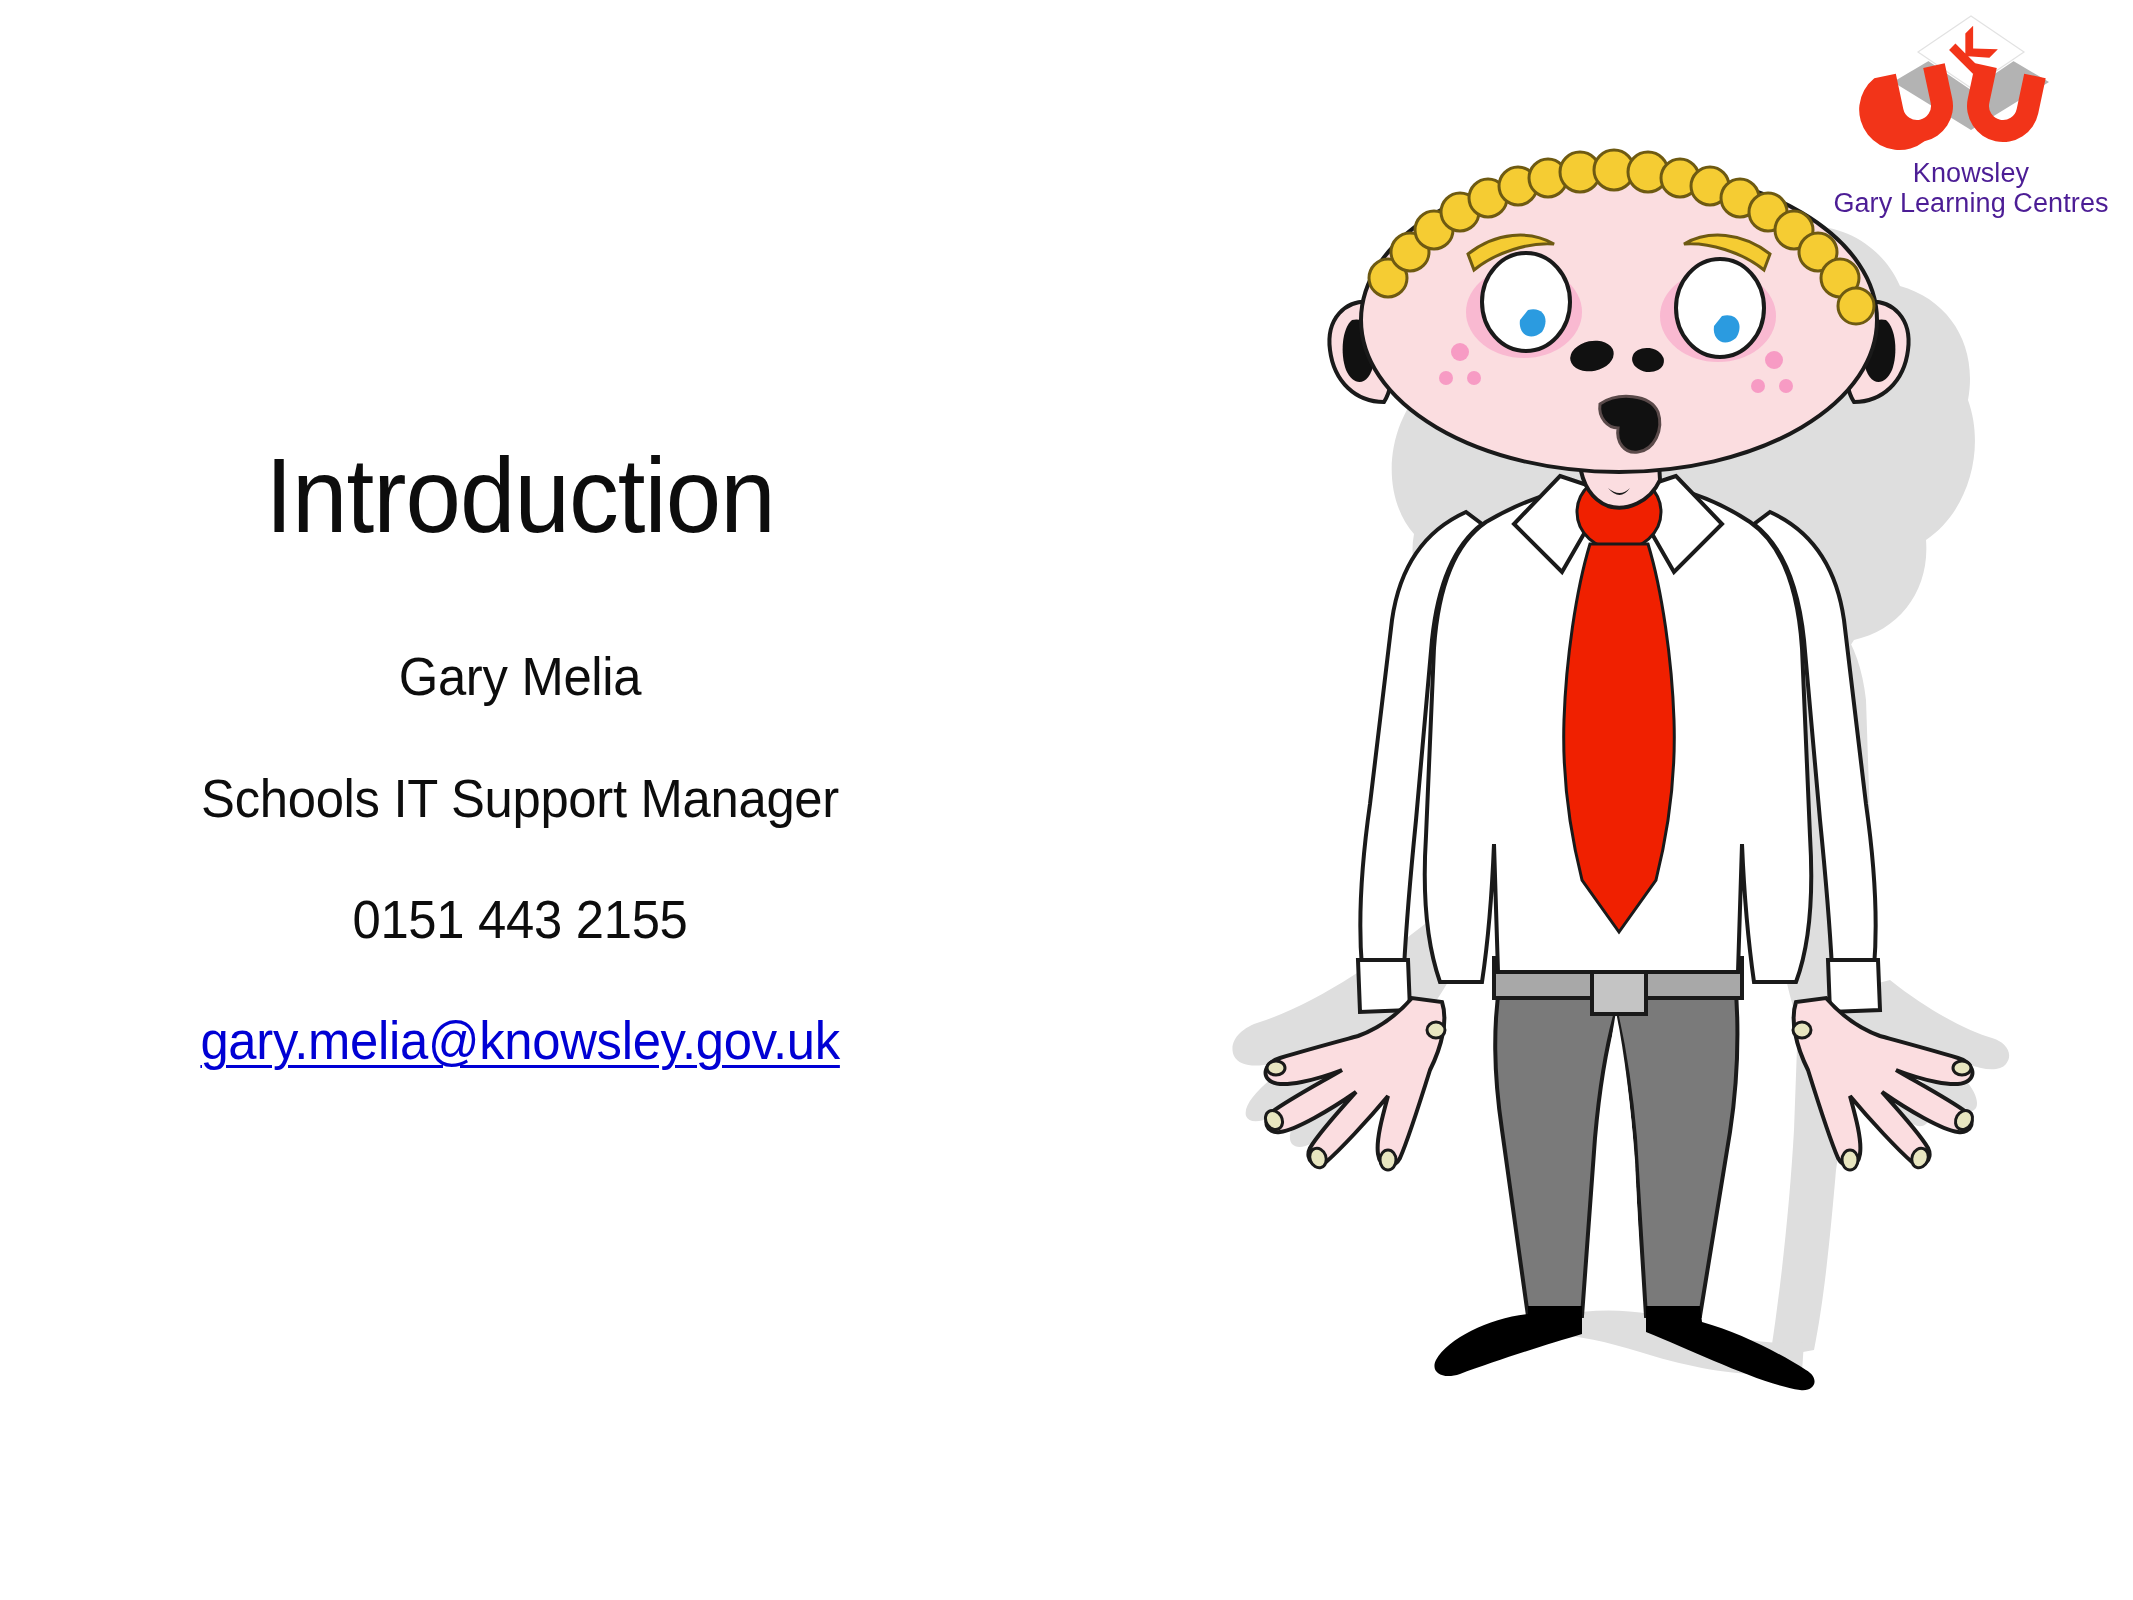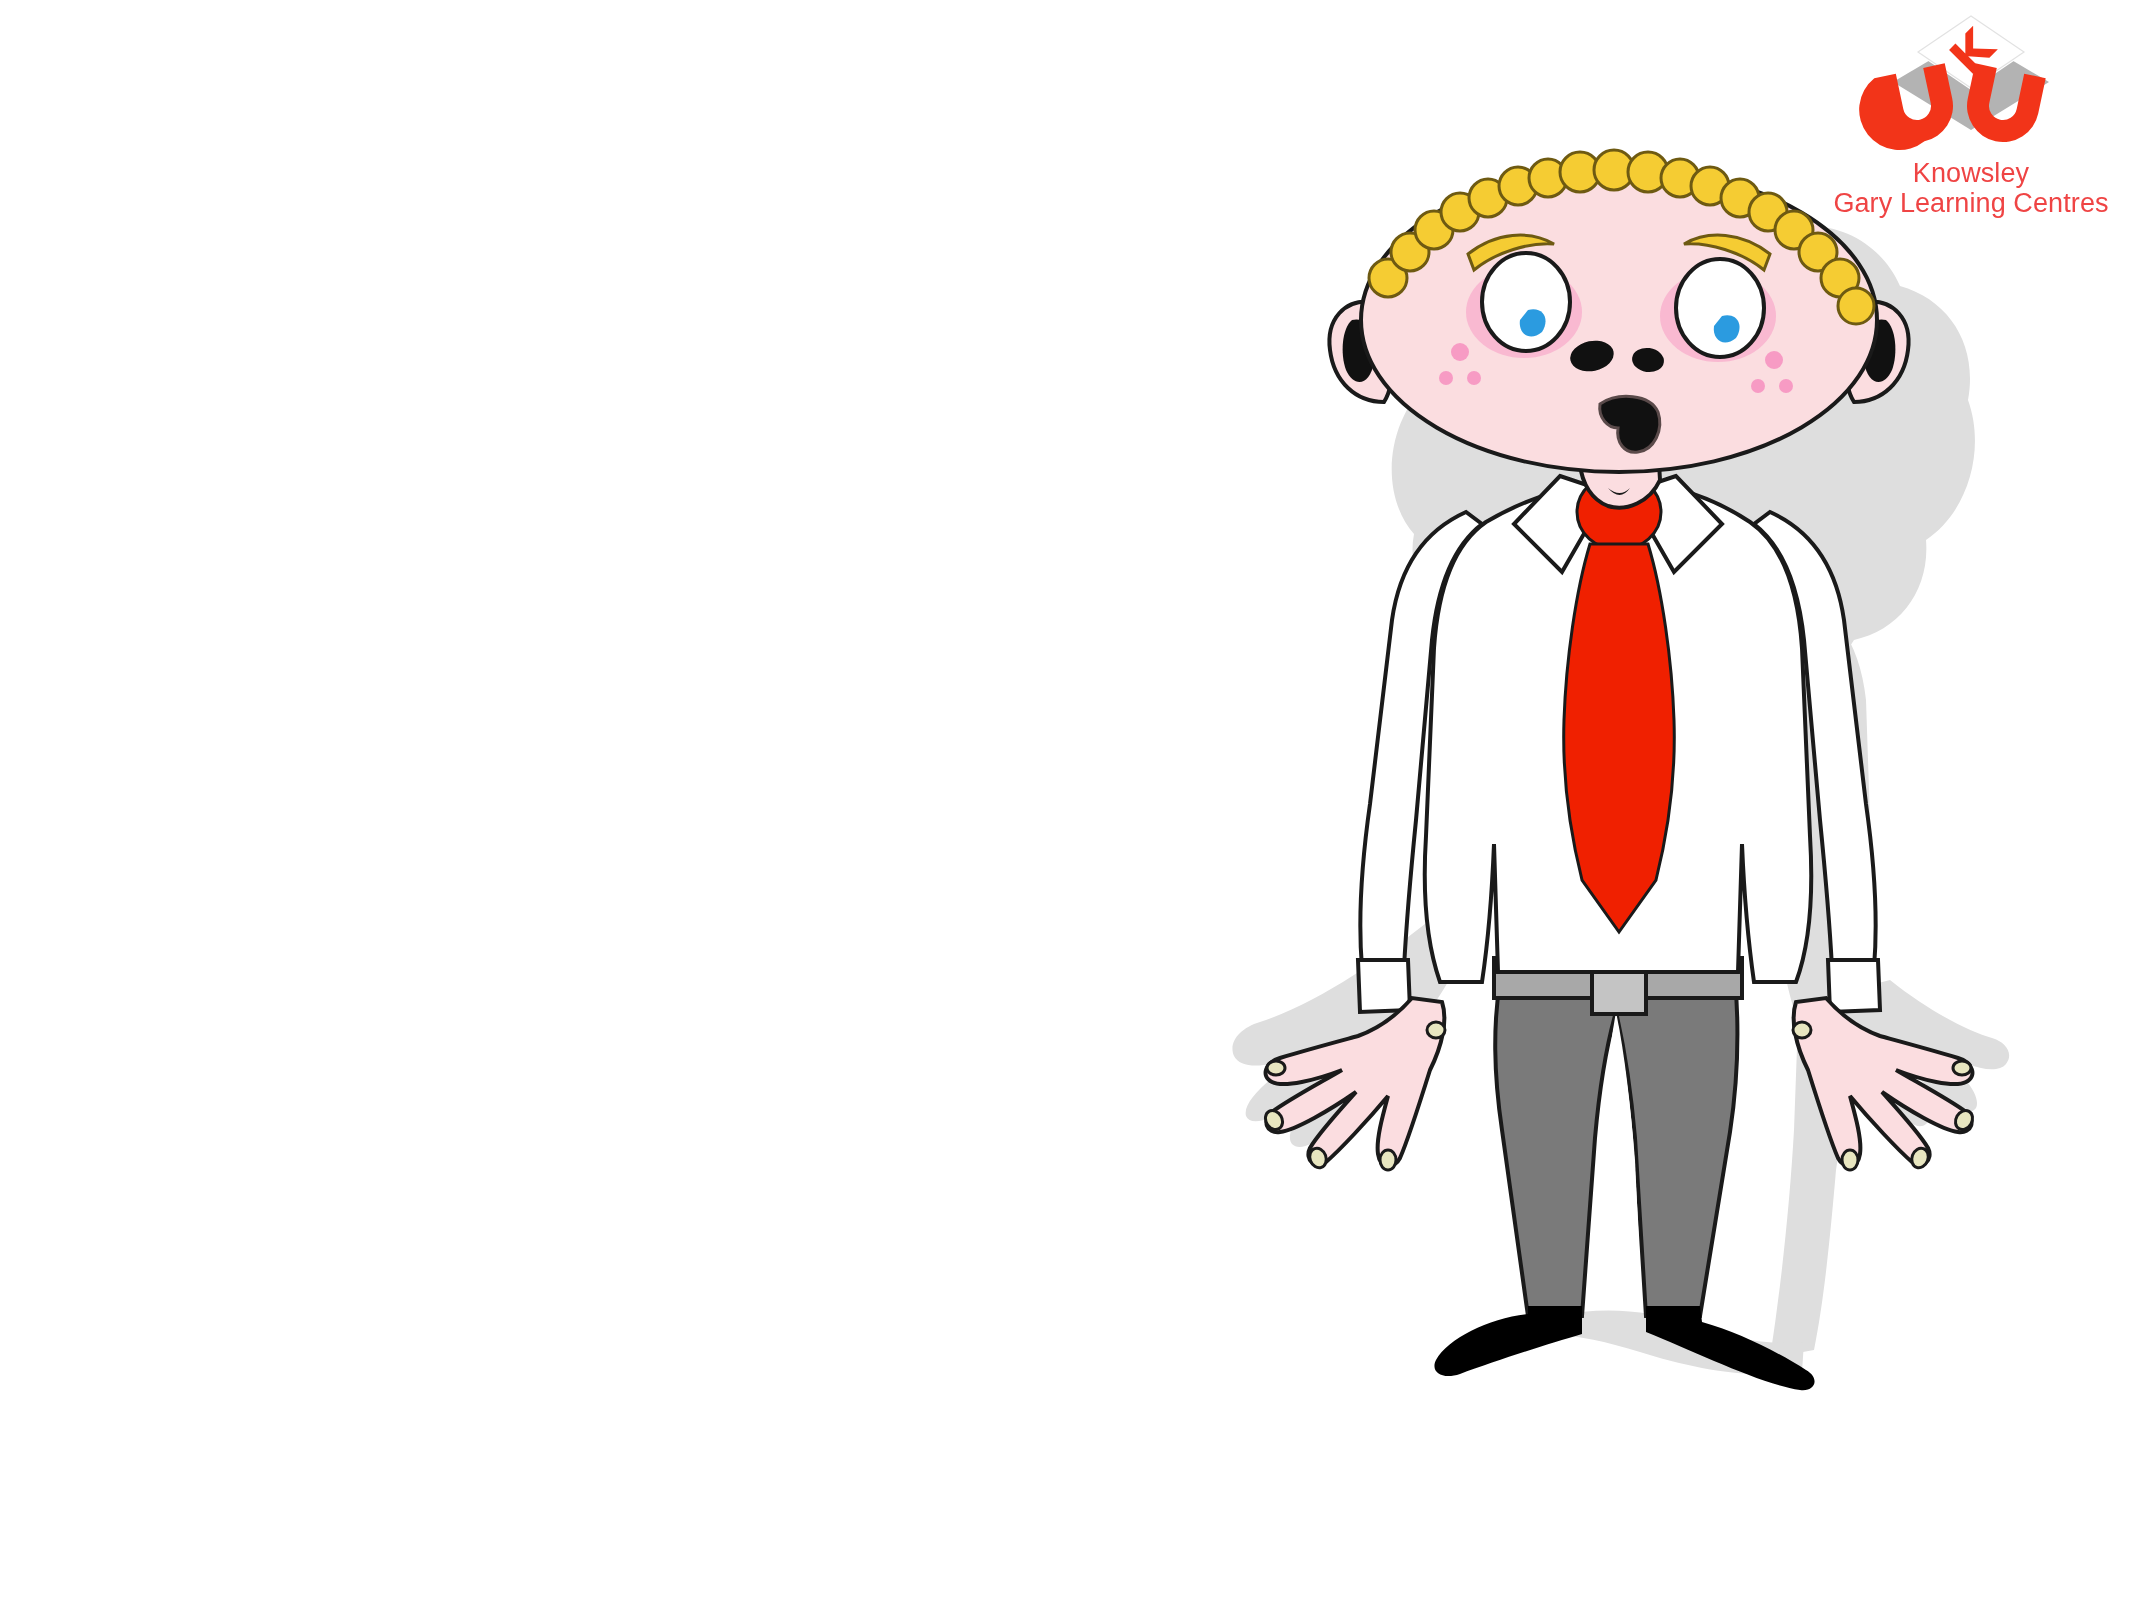--- a/index.html
+++ b/index.html
@@ -35,21 +35,21 @@
   #logo-mark {
     width: 240px;
     height: 150px;
     margin: 0 auto;
     display: block;
   }
   .logo-line {
     font-family: "Liberation Sans", sans-serif;
     font-size: 27px;
     line-height: 1.12;
-    color: #ef4444;
+    color: #4c1d95;
     letter-spacing: 0.1px;
     white-space: nowrap;
   }
 
   
   #text-column {
     position: absolute;
     left: 80px;
     top: 440px;
     width: 880px;
@@ -119,20 +119,27 @@
       </g>
 
       <path d="M 30,62 A 36,36 0 0 0 66,134 A 36,36 0 0 0 102,98 L 102,62 L 80,62 L 80,98 A 14,14 0 0 1 52,98 L 52,62 Z" fill="#F23419" transform="rotate(-12 66 98)"></path>
 
       <path d="M 138,62 L 138,98 A 14,14 0 0 0 166,98 L 166,62 L 188,62 L 188,98 A 36,36 0 0 1 116,98 L 116,62 Z" fill="#F23419" transform="rotate(12 152 98)"></path>
     </svg>
     <div class="logo-line">Knowsley</div>
     <div class="logo-line">Gary Learning Centres</div>
   </div>
 
+  <div id="text-column">
+    <h1 id="slide-title">Introduction</h1>
+    <p class="body-line">Gary Melia</p>
+    <p class="body-line">Schools IT Support Manager</p>
+    <p class="body-line">0151 443 2155</p>
+    <a id="email-link" href="#">gary.melia@knowsley.gov.uk</a>
+  </div>
 
   <div id="character">
     <svg viewBox="0 0 880 1300" xmlns="http://www.w3.org/2000/svg" aria-hidden="true">
       <defs>
         <g id="curl">
             <circle r="17"></circle>
           </g>
       </defs>
 
       <g fill="#DEDEDE">

